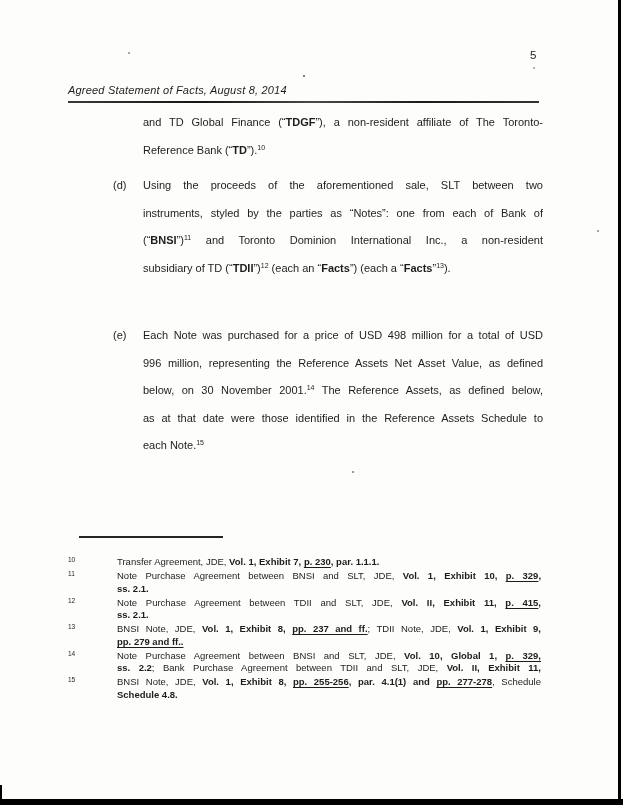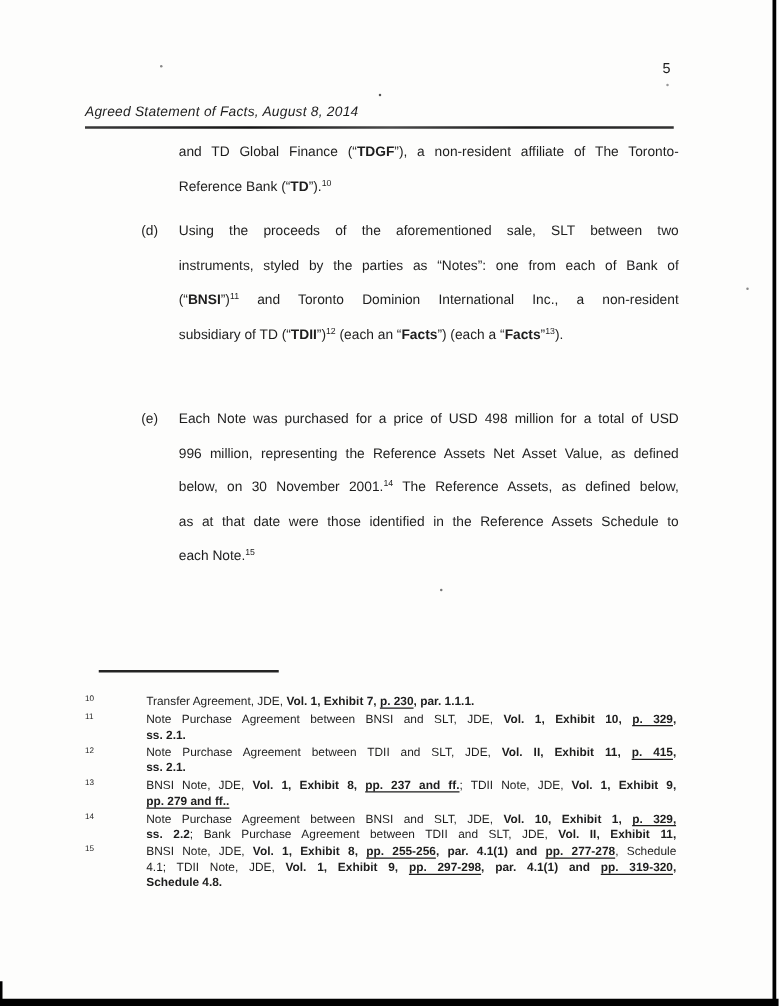--- a/index.html
+++ b/index.html
@@ -91,27 +91,26 @@
         <div class="line"><span>Note Purchase Agreement between TDII and SLT, JDE, </span><span class="b">Vol. II, Exhibit 11, </span><span class="b u">p. 415</span><span class="b">,</span></div>
         <div class="line last"><span class="b">ss. 2.1.</span></div>
       </div>
       <div class="fn">
         <span class="fnum">13</span>
         <div class="line"><span>BNSI Note, JDE, </span><span class="b">Vol. 1, Exhibit 8, </span><span class="b u">pp. 237 and ff.</span><span>; TDII Note, JDE, </span><span class="b">Vol. 1, Exhibit 9,</span></div>
         <div class="line last"><span class="b u">pp. 279 and ff..</span></div>
       </div>
       <div class="fn">
         <span class="fnum">14</span>
-        <div class="line"><span>Note Purchase Agreement between BNSI and SLT, JDE, </span><span class="b">Vol. 10, Exhibit 1, </span><span class="b u">p. 329,</span></div>
+        <div class="line"><span>Note Purchase Agreement between BNSI and SLT, JDE, </span><span class="b">Vol. 10, Global 1, </span><span class="b u">p. 329,</span></div>
         <div class="line"><span class="b">ss. 2.2</span><span>; Bank Purchase Agreement between TDII and SLT, JDE, </span><span class="b">Vol. II, Exhibit 11,</span></div>
       </div>
       <div class="fn">
         <span class="fnum">15</span>
         <div class="line"><span>BNSI Note, JDE, </span><span class="b">Vol. 1, Exhibit 8, </span><span class="b u">pp. 255-256</span><span class="b">, par. 4.1(1) and </span><span class="b u">pp. 277-278</span><span>, Schedule</span></div>
-        <div class="line"><span>4.1; TDII Note, JDE, </span><span class="b">Vol. 1, Exhibit 9, </span><span class="b u">pp. 297-298</span><span class="b">, par. 4.1(1) and </span><span class="b u">pp. 319-320</span><span class="b">,</span></div>
         <div class="line last"><span class="b">Schedule 4.8.</span></div>
       </div>
     </div>
 
   <div class="dot" style="left:128px;top:52px;background:#888;"></div>
   <div class="dot" style="left:303px;top:75px;background:#555;"></div>
   <div class="dot" style="left:533px;top:67px;background:#999;"></div>
   <div class="dot" style="left:352px;top:471px;background:#777;"></div>
   <div class="dot" style="left:597px;top:230px;background:#888;"></div>
 

